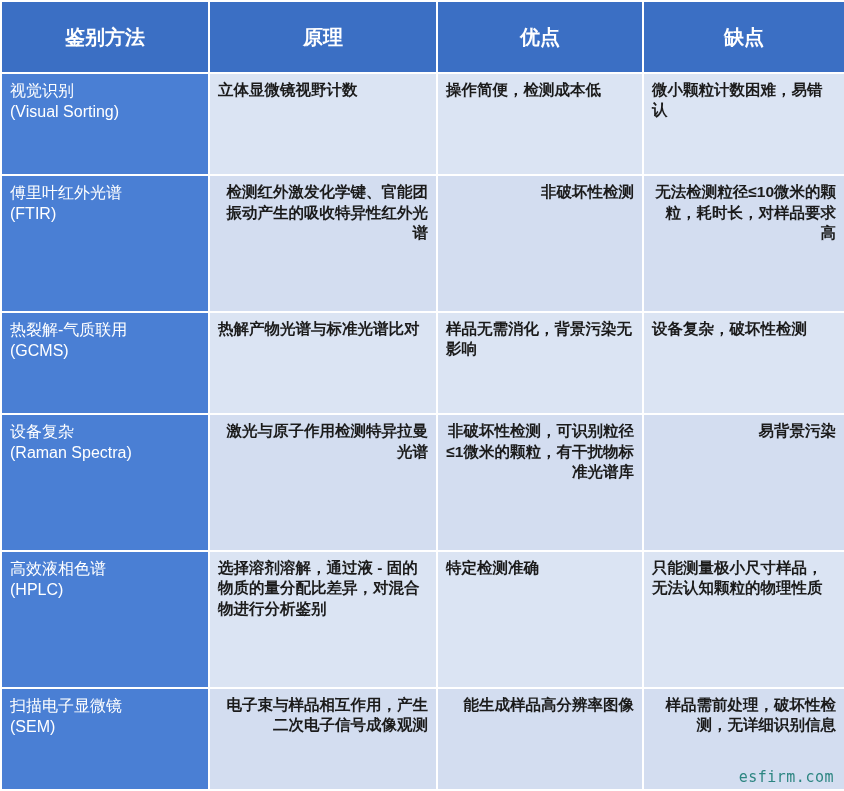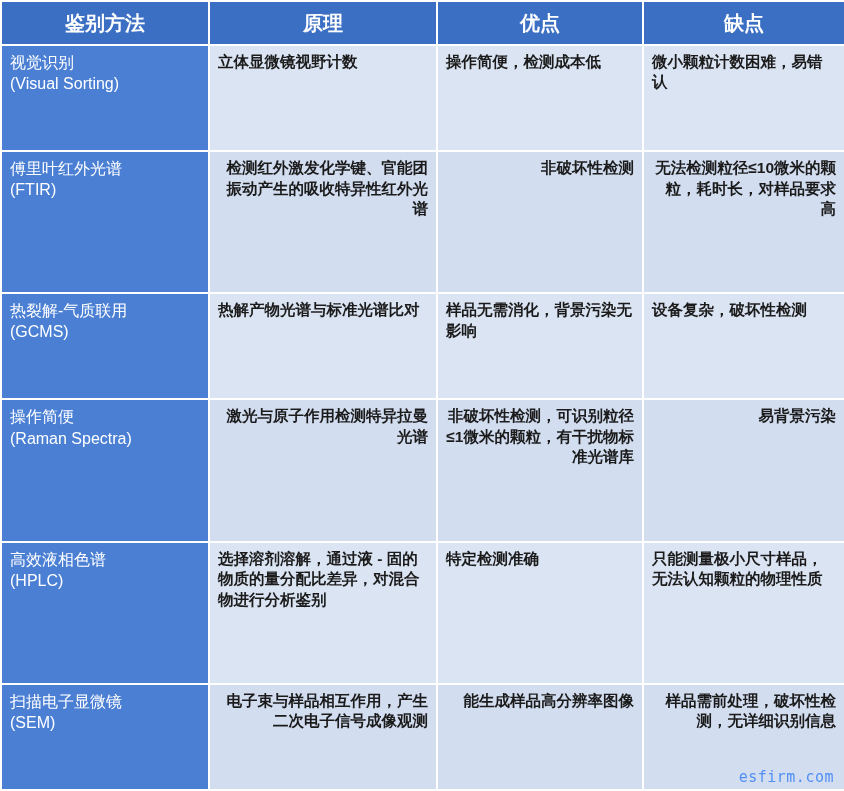--- a/index.html
+++ b/index.html
@@ -39,21 +39,21 @@
     box-sizing: border-box;
     line-height: 1.32;
   }
   table.method-table thead th {
     background: #3b6fc4;
     color: #ffffff;
     font-size: 20px;
     font-weight: bold;
     text-align: center;
     vertical-align: middle;
-    height: 44px;
+    height: 72px;
     padding: 4px 14px;
     border-top: 2px solid #ffffff;
   }
   td.method-cell {
     background: #4a7fd4;
     color: #ffffff;
     font-size: 16px;
     text-align: left;
     vertical-align: middle;
     font-weight: normal;
@@ -72,21 +72,21 @@
   }
   .cell-line {
     display: block;
   }
   .watermark {
     position: absolute;
     right: 10px;
     bottom: 5px;
     font-family: "DejaVu Sans Mono", monospace;
     font-size: 15px;
-    color: #3b82f6;
+    color: #0f766e;
     letter-spacing: 0.5px;
     opacity: 0.85;
     pointer-events: none;
   }
 </style>
 </head>
 <body>
 
 <div id="table-wrap">
   <table class="method-table">
@@ -127,21 +127,21 @@
         <td class="method-cell">
           <span class="cell-line">热裂解-气质联用</span>
           <span class="cell-line">(GCMS)</span>
         </td>
         <td class="text-cell">热解产物光谱与标准光谱比对</td>
         <td class="text-cell">样品无需消化，背景污染无影响</td>
         <td class="text-cell">设备复杂，破坏性检测</td>
       </tr>
       <tr>
         <td class="method-cell">
-          <span class="cell-line">操作简便</span>
+          <span class="cell-line">设备复杂</span>
           <span class="cell-line">(Raman Spectra)</span>
         </td>
         <td class="text-cell alt">激光与原子作用检测特异拉曼光谱</td>
         <td class="text-cell alt">非破坏性检测，可识别粒径≤1微米的颗粒，有干扰物标准光谱库</td>
         <td class="text-cell alt">易背景污染</td>
       </tr>
       <tr>
         <td class="method-cell">
           <span class="cell-line">高效液相色谱</span>
           <span class="cell-line">(HPLC)</span>

